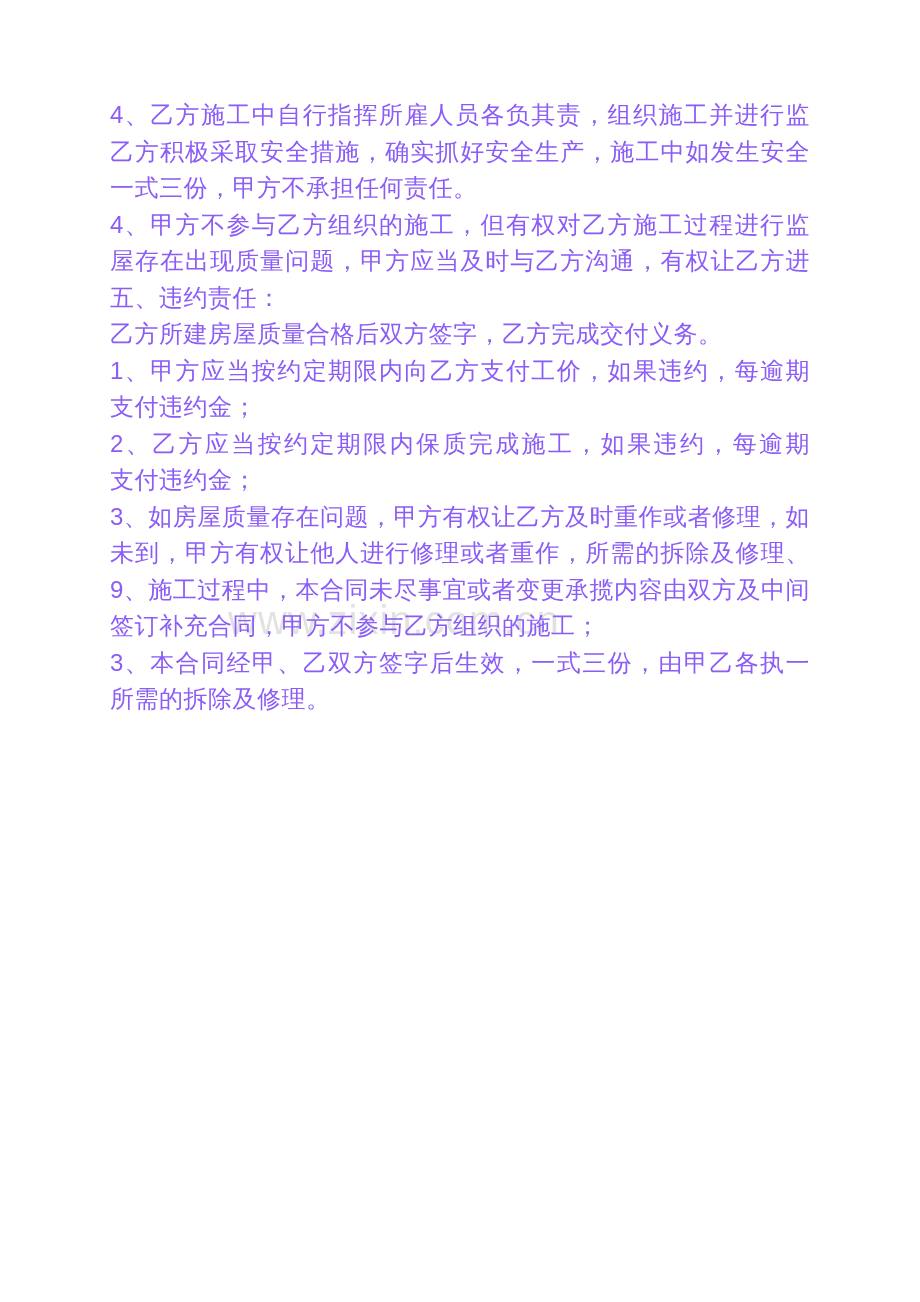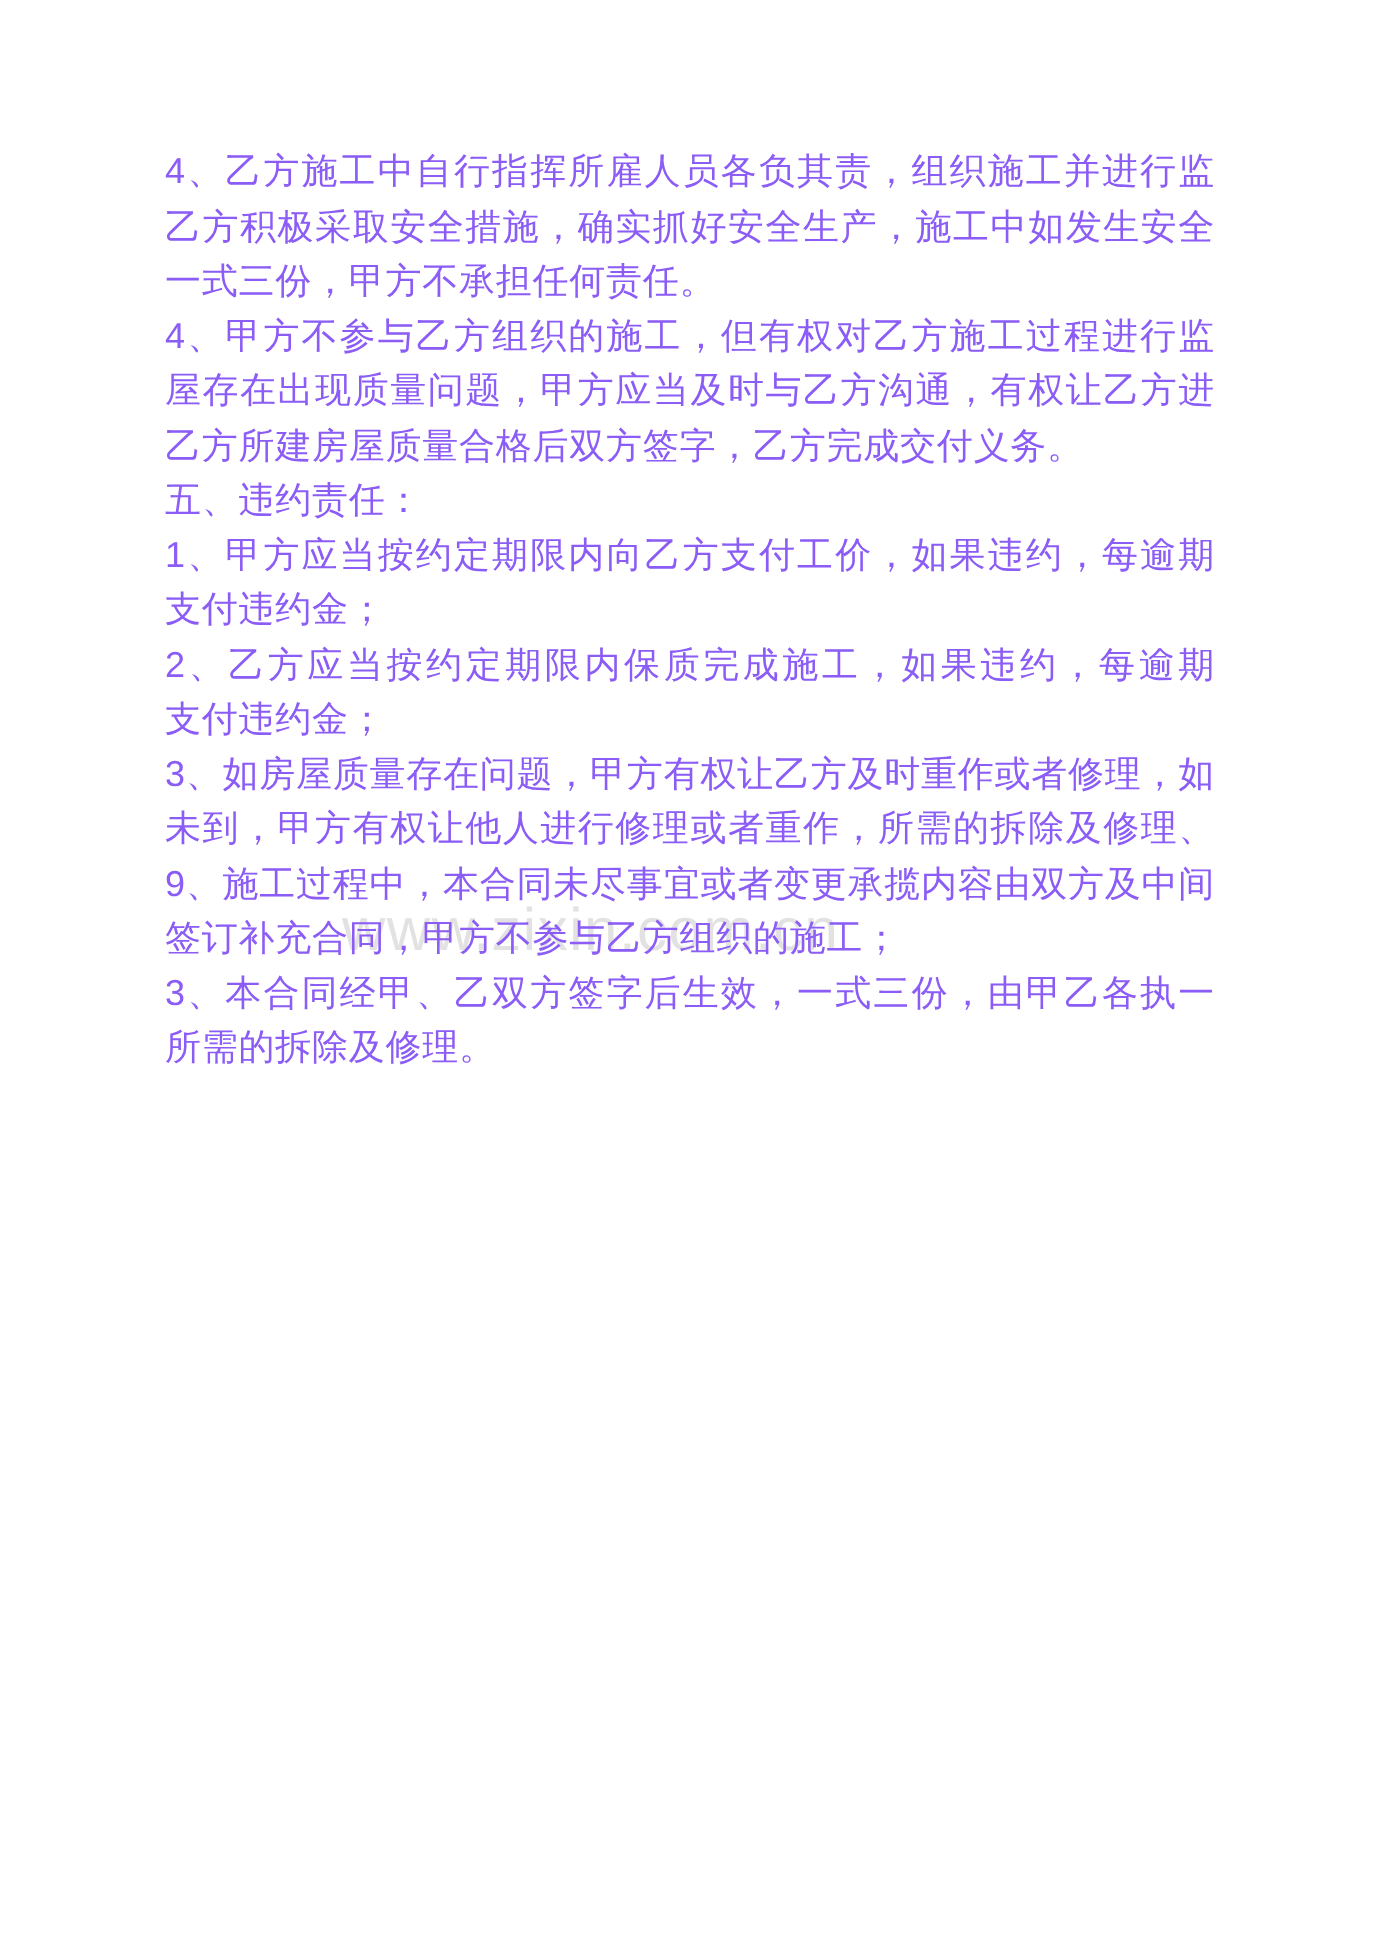--- a/index.html
+++ b/index.html
@@ -51,22 +51,22 @@
 <body>
 
 <div class="page">
   <div class="watermark">www.zixin.com.cn</div>
   <div class="doc-text">
       <div class="line fill">4、乙方施工中自行指挥所雇人员各负其责，组织施工并进行监督，对房屋质量负责，</div>
       <div class="line fill">乙方积极采取安全措施，确实抓好安全生产，施工中如发生安全事故，所造成的伤害均</div>
       <div class="line">一式三份，甲方不承担任何责任。</div>
       <div class="line fill">4、甲方不参与乙方组织的施工，但有权对乙方施工过程进行监督，如发现乙方修建房</div>
       <div class="line fill">屋存在出现质量问题，甲方应当及时与乙方沟通，有权让乙方进行及时纠正。甲方验收</div>
+      <div class="line">五、违约责任：</div>
       <div class="line">乙方所建房屋质量合格后双方签字，乙方完成交付义务。</div>
-      <div class="line">五、违约责任：</div>
       <div class="line fill">1、甲方应当按约定期限内向乙方支付工价，如果违约，每逾期____日，甲方按 向乙方</div>
       <div class="line">支付违约金；</div>
       <div class="line fill">2、乙方应当按约定期限内保质完成施工，如果违约，每逾期____日，乙方按 向甲方方</div>
       <div class="line">支付违约金；</div>
       <div class="line fill">3、如房屋质量存在问题，甲方有权让乙方及时重作或者修理，如甲方通知乙方后三天</div>
       <div class="line fill">未到，甲方有权让他人进行修理或者重作，所需的拆除及修理、重作等费用由乙方承担;</div>
       <div class="line fill">9、施工过程中，本合同未尽事宜或者变更承揽内容由双方及中间人友好协商解决，可</div>
       <div class="line">签订补充合同，甲方不参与乙方组织的施工；</div>
       <div class="line fill">3、本合同经甲、乙双方签字后生效，一式三份，由甲乙各执一份，中间人执一份，具</div>
       <div class="line">所需的拆除及修理。</div>

